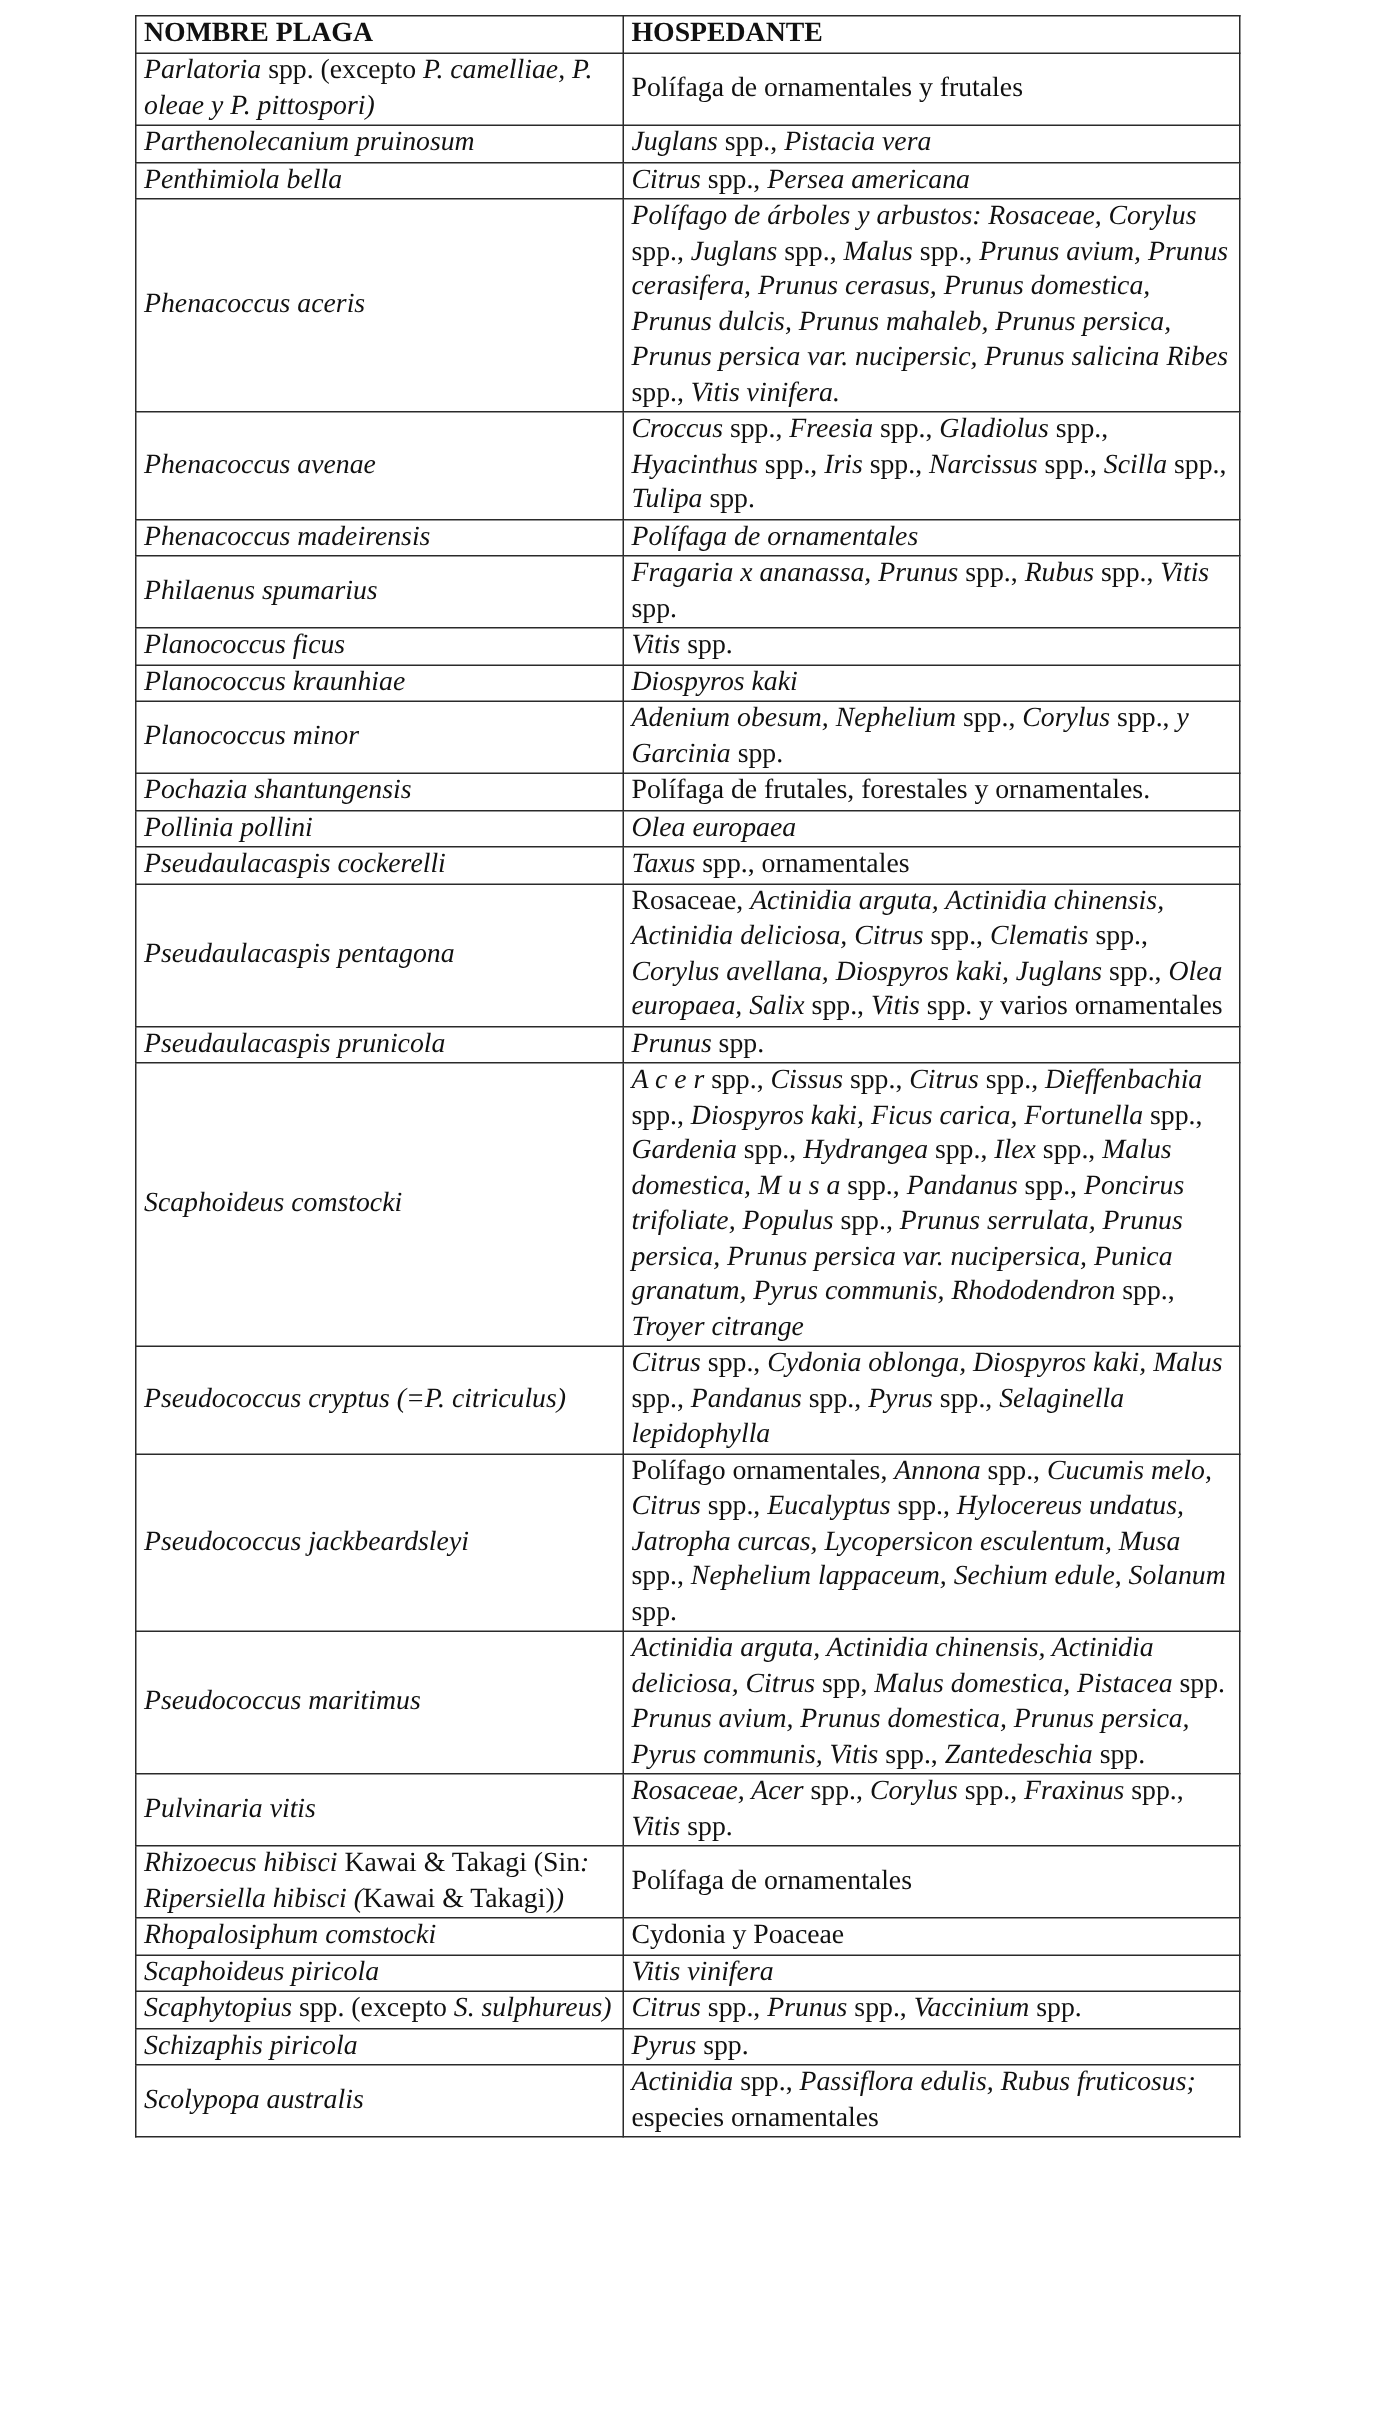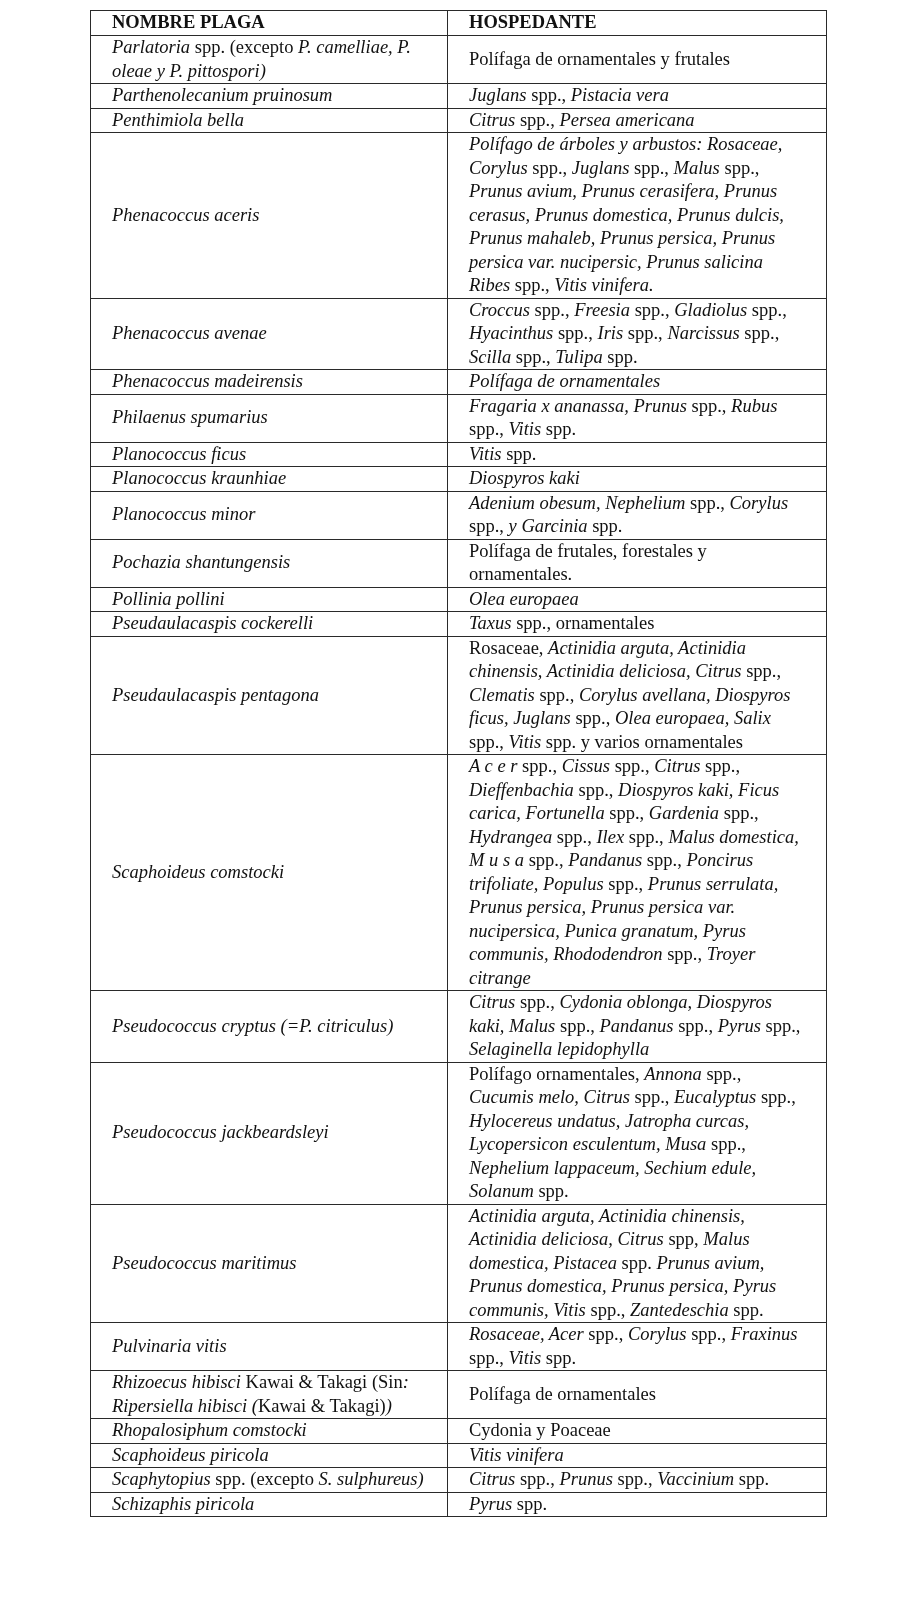--- a/index.html
+++ b/index.html
@@ -6,21 +6,21 @@
   body { width: 922px; height: 1606px; position: relative; overflow: hidden; }
   table.pests {
     position: absolute; left: 90px; top: 10px;
     width: 737px;
     border-collapse: collapse;
     font-family: "Liberation Serif", "DejaVu Serif", serif;
     font-size: 18.5px; line-height: 23.5px; color: #111;
   }
   table.pests td, table.pests th {
     border: 1.5px solid #2a2a2a;
-    padding: 0 21px;
+    padding: 0 5px;
     vertical-align: middle;
     text-align: left;
   }
   table.pests th { font-weight: bold; height: 24px; }
   td.c1 { width: 314px; }
   td.c2 { text-align: justify; }
   i { font-style: italic; }
 </style>
 </head>
 <body>
@@ -80,21 +80,25 @@
       <tr>
         <td class="c1"><i>Pollinia pollini</i></td>
         <td class="c2"><i>Olea europaea</i></td>
       </tr>
       <tr>
         <td class="c1"><i>Pseudaulacaspis cockerelli</i></td>
         <td class="c2"><i>Taxus</i><span> spp., ornamentales</span></td>
       </tr>
       <tr>
         <td class="c1"><i>Pseudaulacaspis pentagona</i></td>
-        <td class="c2"><span>Rosaceae, </span><i>Actinidia arguta, Actinidia chinensis, Actinidia deliciosa, Citrus</i><span> spp., </span><i>Clematis</i><span> spp., </span><i>Corylus avellana, Diospyros ficus, Juglans</i><span> spp., </span><i>Olea europaea, Salix</i><span> spp., </span><i>Vitis</i><span> spp. y varios ornamentales</span></td>
+        <td class="c2"><span>Rosaceae, </span><i>Actinidia arguta, Actinidia chinensis, Actinidia deliciosa, Citrus</i><span> spp., </span><i>Clematis</i><span> spp., </span><i>Corylus avellana, Diospyros kaki, Juglans</i><span> spp., </span><i>Olea europaea, Salix</i><span> spp., </span><i>Vitis</i><span> spp. y varios ornamentales</span></td>
+      </tr>
+      <tr>
+        <td class="c1"><i>Pseudaulacaspis prunicola</i></td>
+        <td class="c2"><i>Prunus</i><span> spp.</span></td>
       </tr>
       <tr>
         <td class="c1"><i>Scaphoideus comstocki</i></td>
         <td class="c2"><i>A c e r</i><span> spp., </span><i>Cissus</i><span> spp., </span><i>Citrus</i><span> spp., </span><i>Dieffenbachia</i><span> spp., </span><i>Diospyros kaki, Ficus carica, Fortunella</i><span> spp., </span><i>Gardenia</i><span> spp., </span><i>Hydrangea</i><span> spp., </span><i>Ilex</i><span> spp., </span><i>Malus domestica, M u s a</i><span> spp., </span><i>Pandanus</i><span> spp., </span><i>Poncirus trifoliate, Populus</i><span> spp., </span><i>Prunus serrulata, Prunus persica, Prunus persica var. nucipersica, Punica granatum, Pyrus communis, Rhododendron</i><span> spp., </span><i>Troyer citrange</i></td>
       </tr>
       <tr>
         <td class="c1"><i>Pseudococcus cryptus (=P. citriculus)</i></td>
         <td class="c2"><i>Citrus</i><span> spp., </span><i>Cydonia oblonga, Diospyros kaki, Malus</i><span> spp., </span><i>Pandanus</i><span> spp., </span><i>Pyrus</i><span> spp., </span><i>Selaginella lepidophylla</i></td>
       </tr>
       <tr>
@@ -122,14 +126,18 @@
         <td class="c2"><i>Vitis vinifera</i></td>
       </tr>
       <tr>
         <td class="c1"><i>Scaphytopius</i><span> spp. (excepto </span><i>S. sulphureus)</i></td>
         <td class="c2"><i>Citrus</i><span> spp., </span><i>Prunus</i><span> spp., </span><i>Vaccinium</i><span> spp.</span></td>
       </tr>
       <tr>
         <td class="c1"><i>Schizaphis piricola</i></td>
         <td class="c2"><i>Pyrus</i><span> spp.</span></td>
       </tr>
+      <tr>
+        <td class="c1"><i>Scolypopa australis</i></td>
+        <td class="c2"><i>Actinidia</i><span> spp., </span><i>Passiflora edulis, Rubus fruticosus;</i><span> especies ornamentales</span></td>
+      </tr>
     </tbody>
 </table>
 
 </body></html>

